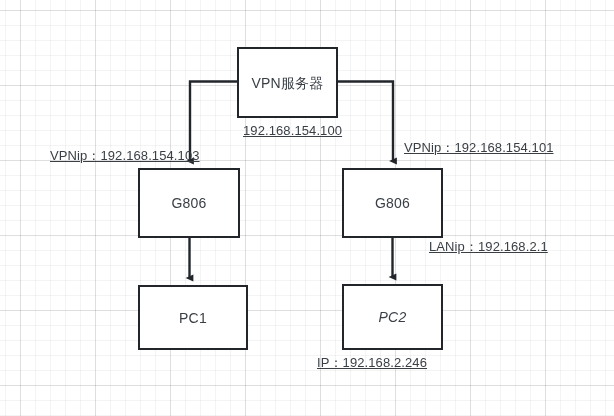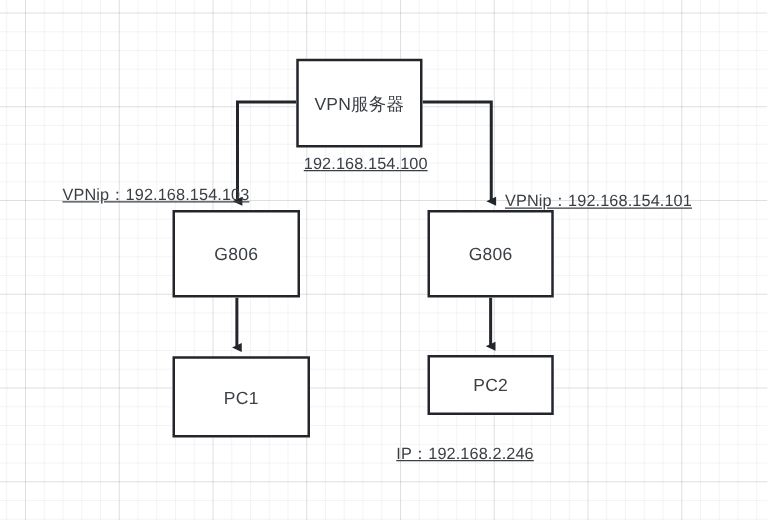--- a/index.html
+++ b/index.html
@@ -73,26 +73,26 @@
     line-height: 1;
     letter-spacing: 0.1px;
     text-decoration: underline;
   }
 
   
   #node-vpn      { left: 237px; top: 47px;  width: 101px; height: 71px; }
   #node-g806-left  { left: 138px; top: 168px; width: 102px; height: 70px; }
   #node-g806-right { left: 342px; top: 168px; width: 101px; height: 70px; }
   #node-pc1      { left: 138px; top: 285px; width: 110px; height: 65px; }
-  #node-pc2      { left: 342px; top: 284px; width: 101px; height: 48px; }
+  #node-pc2      { left: 342px; top: 284px; width: 101px; height: 66px; font-style: italic; }
 
   
   #annot-vpn-ip       { left: 243px; top: 124px; }
   #annot-left-vpnip   { left: 22px;  top: 149px; padding-left: 28px; }
-  #annot-right-vpnip  { left: 404px; top: 154px; }
+  #annot-right-vpnip  { left: 404px; top: 141px; }
   #annot-left-lanip   { left: 60px;  top: 240px; }
   #annot-right-lanip  { left: 429px; top: 240px; }
   #annot-pc1-ip       { left: 110px; top: 356px; }
   #annot-pc2-ip       { left: 317px; top: 356px; }
 </style>
 </head>
 <body>
 
 <div id="canvas">
 
@@ -132,17 +132,18 @@
     <span class="node-label">PC2</span>
   </div>
 
   <div class="annot" id="annot-vpn-ip">192.168.154.100</div>
 
   <div class="annot" id="annot-left-vpnip">VPNip：192.168.154.103</div>
 
   <div class="annot" id="annot-right-vpnip">VPNip：192.168.154.101</div>
 
 
+  <div class="annot" id="annot-right-lanip">LANip：192.168.2.1</div>
 
 
   <div class="annot" id="annot-pc2-ip">IP：192.168.2.246</div>
 
 </div>
 
 </body></html>

